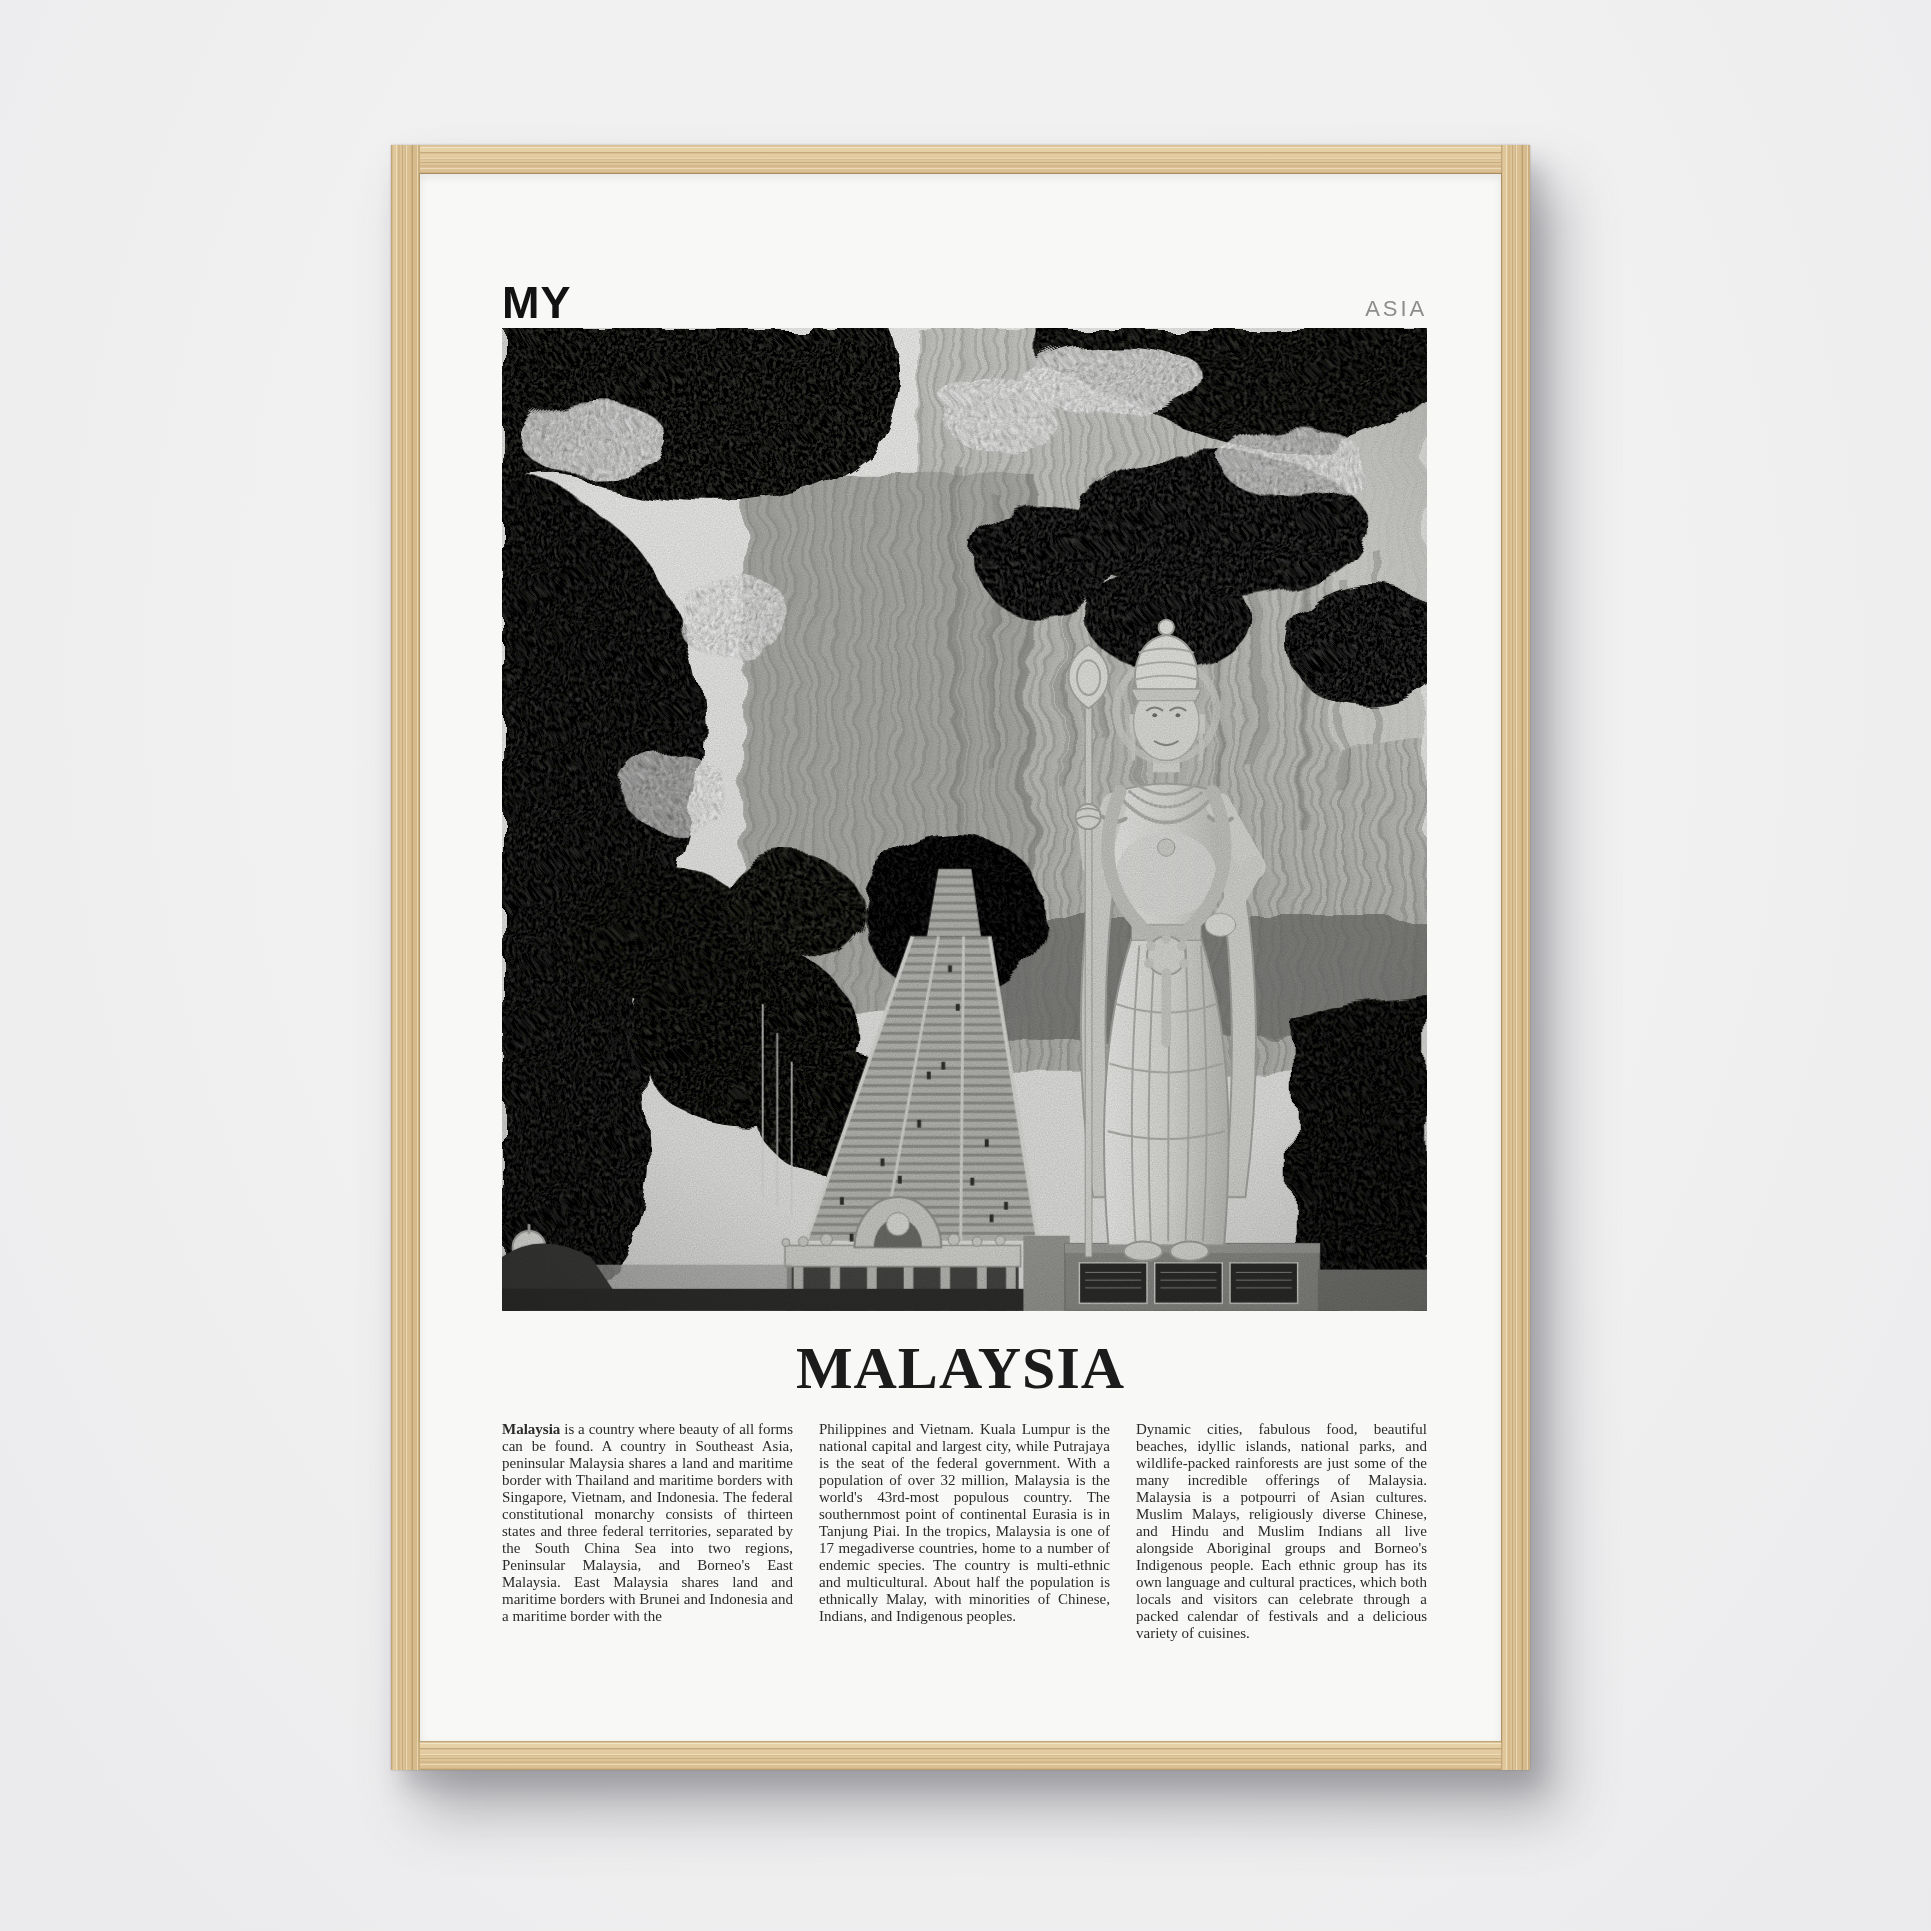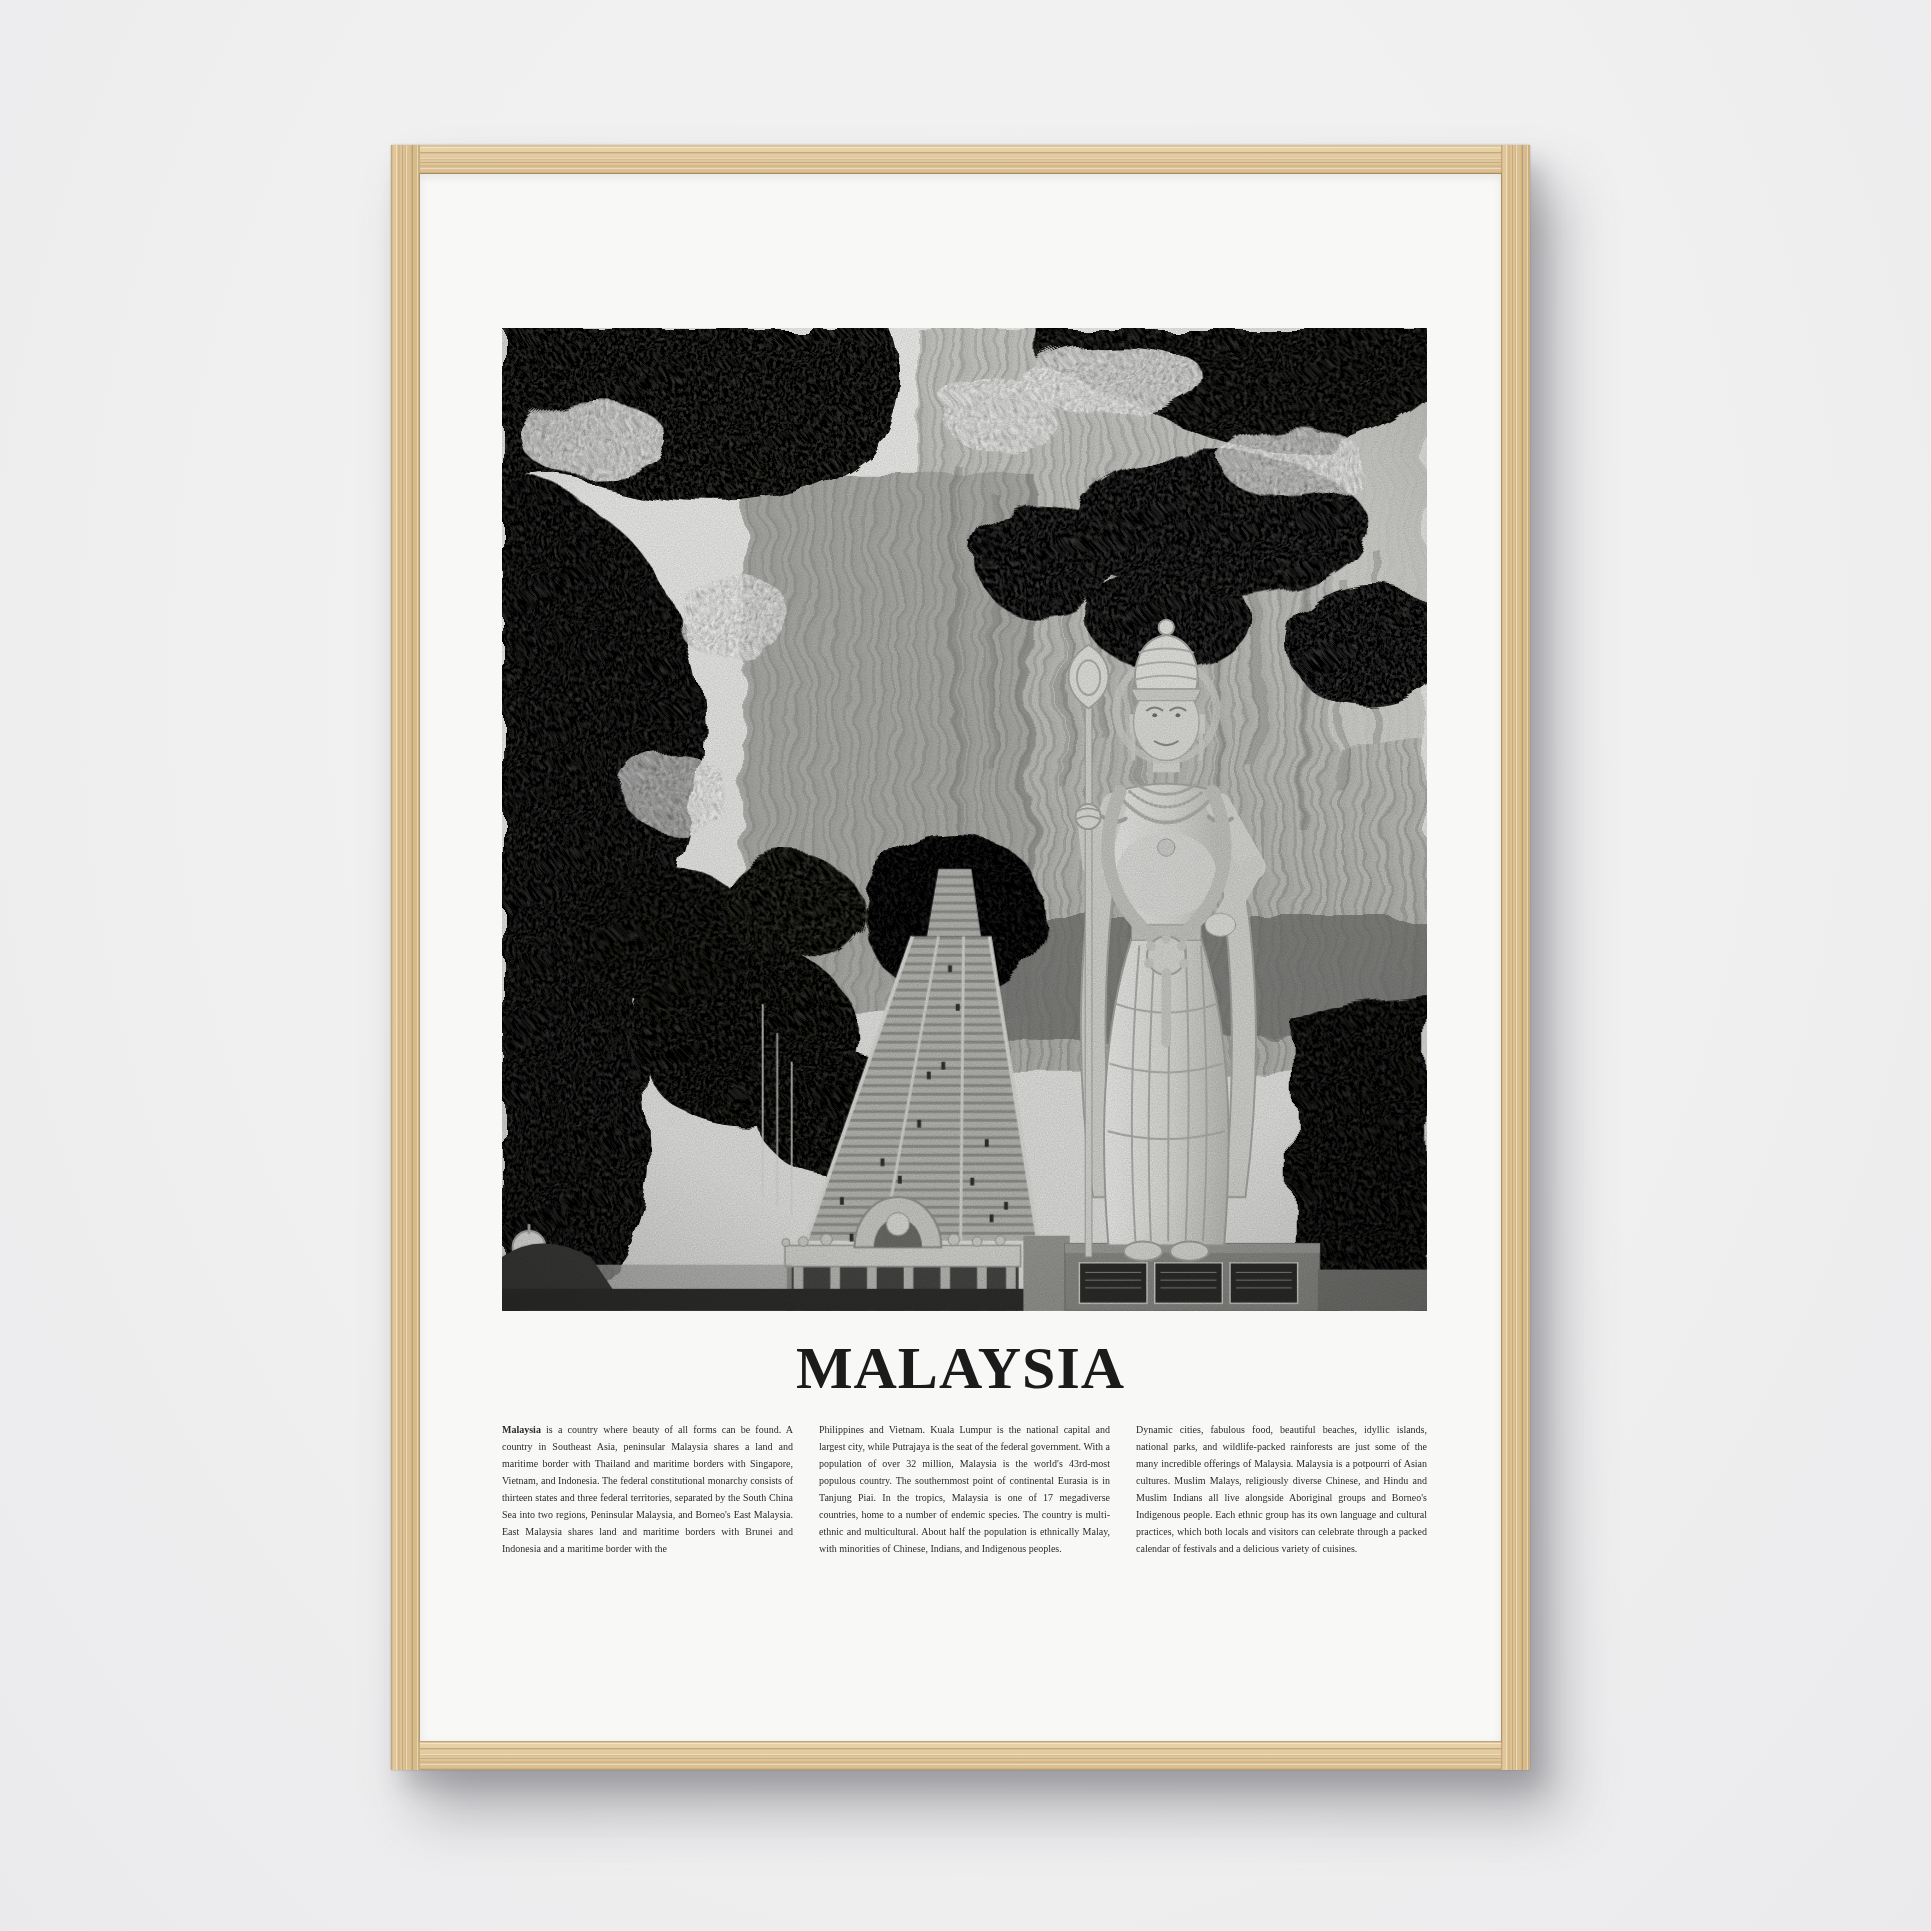--- a/index.html
+++ b/index.html
@@ -65,38 +65,42 @@
     text-align:center;
     font-family:"Liberation Serif",serif;font-weight:700;font-size:60px;line-height:1;
     letter-spacing:1px;color:#1b1b1b;
   }
   .columns{
     position:absolute;left:82px;top:1247px;width:925px;
     display:flex;gap:26px;
   }
   .col{
     flex:1;
-    font-family:"Liberation Serif",serif;font-size:10px;line-height:17px;
+    font-family:"Liberation Serif",serif;font-size:15px;line-height:17px;
     text-align:justify;color:#2b2b2b;
   }
   .col b{font-weight:700;}
 </style>
 </head>
 <body>
 
 <div class="wall"></div>
 
 <div class="frame">
   <div class="wood h top"></div>
   <div class="wood h bottom"></div>
   <div class="wood v left"></div>
   <div class="wood v right"></div>
 
   <div class="poster">
 
+    <div class="header">
+      <div class="cc">MY</div>
+      <div class="region">ASIA</div>
+    </div>
 
     <div class="photo">
       <svg viewBox="0 0 958 1018" preserveAspectRatio="none">
         <defs>
           <linearGradient id="skyG" x1="0" y1="0" x2="0" y2="1">
             <stop offset="0" stop-color="#f2f2f0"></stop>
               <stop offset=".5" stop-color="#e9e9e7"></stop>
               <stop offset="1" stop-color="#dededc"></stop>
           </linearGradient>
           <linearGradient id="limeG" x1="0" y1="0" x2="0" y2="1">

